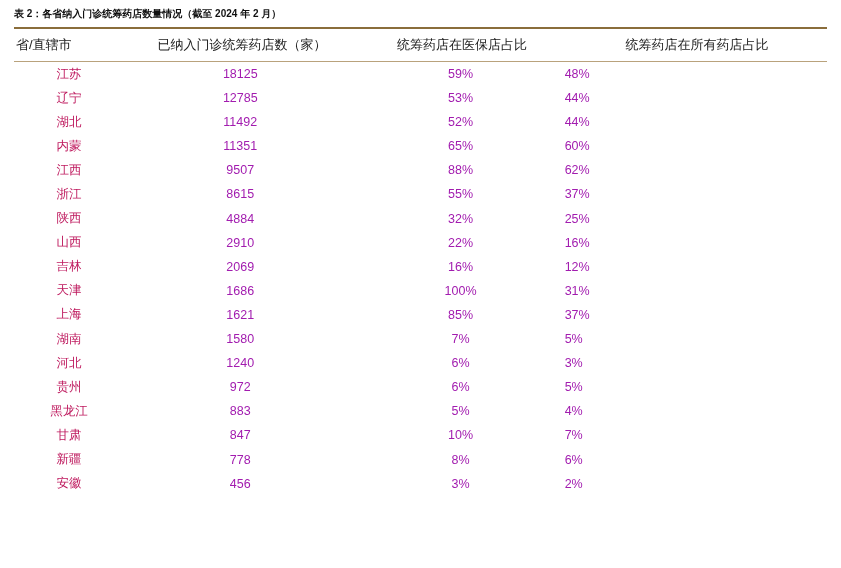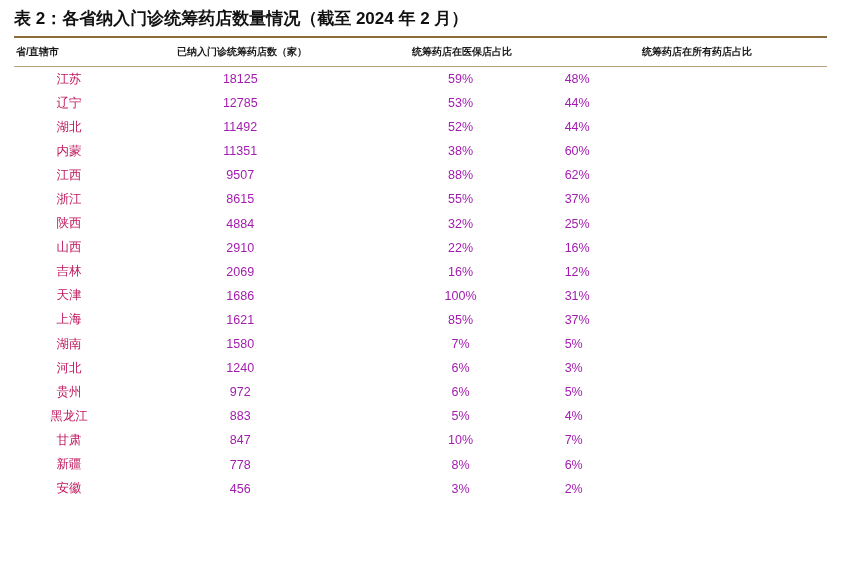--- a/index.html
+++ b/index.html
@@ -15,43 +15,43 @@
     overflow: hidden;
   }
   .page {
     position: relative;
     width: 841px;
     height: 568px;
     box-sizing: border-box;
     padding: 0 14px;
   }
   .title {
-    font-size: 17px;
+    font-size: 10px;
     font-weight: bold;
     color: #111111;
     letter-spacing: 0px;
     padding: 7px 0 6px 0;
     white-space: nowrap;
   }
   .rule-top {
     border-top: 2px solid #8a6d3b;
     width: 100%;
   }
   .rule-mid {
     border-top: 1px solid #b9a27c;
     width: 100%;
   }
   table {
     width: 100%;
     border-collapse: collapse;
     table-layout: fixed;
   }
   thead th {
-    font-size: 10px;
-    font-weight: bold;
+    font-size: 13px;
+    font-weight: normal;
     color: #1a1a1a;
     padding: 7px 0 7px 0;
     white-space: nowrap;
   }
   th.c-prov, td.c-prov {
     width: 110px;
     text-align: left;
     padding-left: 2px;
   }
   td.c-prov {
@@ -120,21 +120,21 @@
       </tr>
       <tr>
         <td class="c-prov">湖北</td>
         <td class="c-count">11492</td>
         <td class="c-ratio1">52%</td>
         <td class="c-ratio2">44%</td>
       </tr>
       <tr>
         <td class="c-prov">内蒙</td>
         <td class="c-count">11351</td>
-        <td class="c-ratio1">38%</td>
+        <td class="c-ratio1">65%</td>
         <td class="c-ratio2">60%</td>
       </tr>
       <tr>
         <td class="c-prov">江西</td>
         <td class="c-count">9507</td>
         <td class="c-ratio1">88%</td>
         <td class="c-ratio2">62%</td>
       </tr>
       <tr>
         <td class="c-prov">浙江</td>

